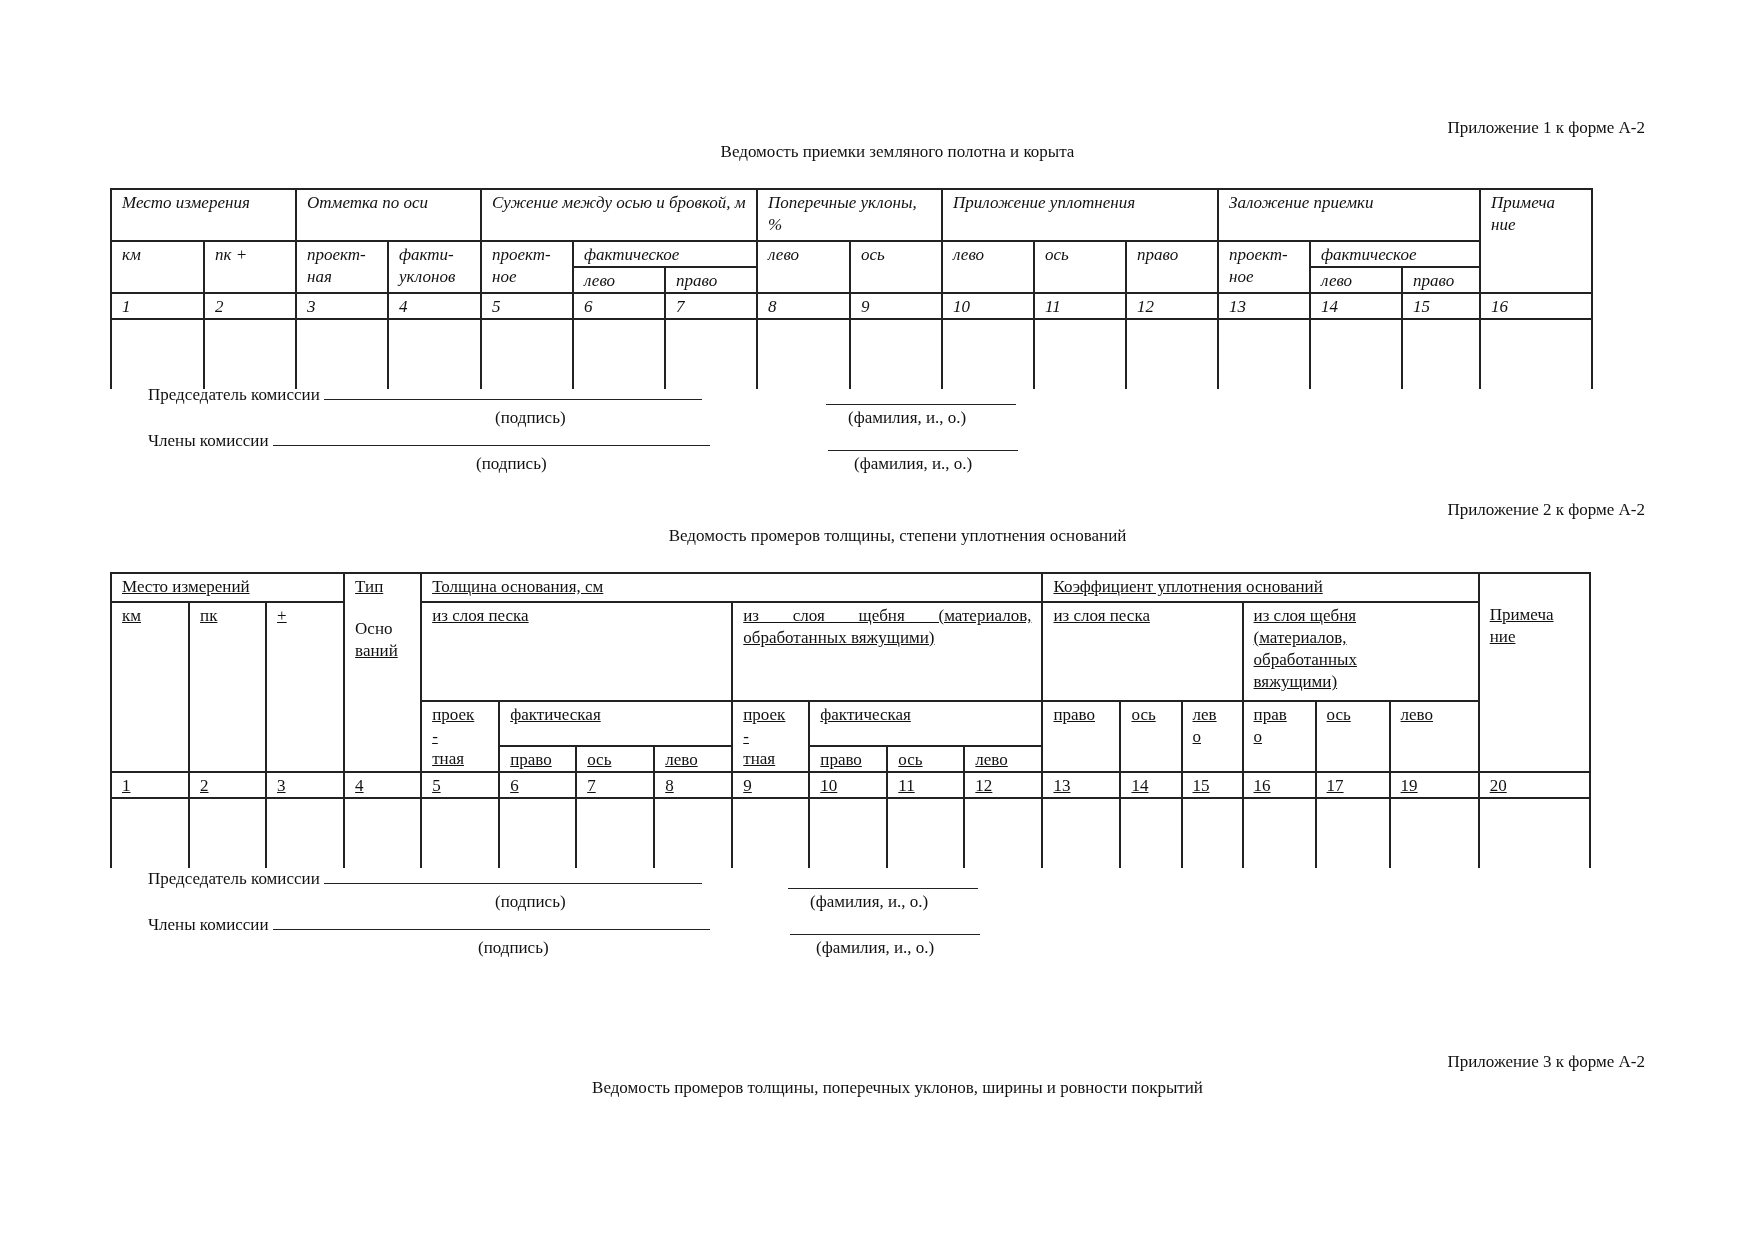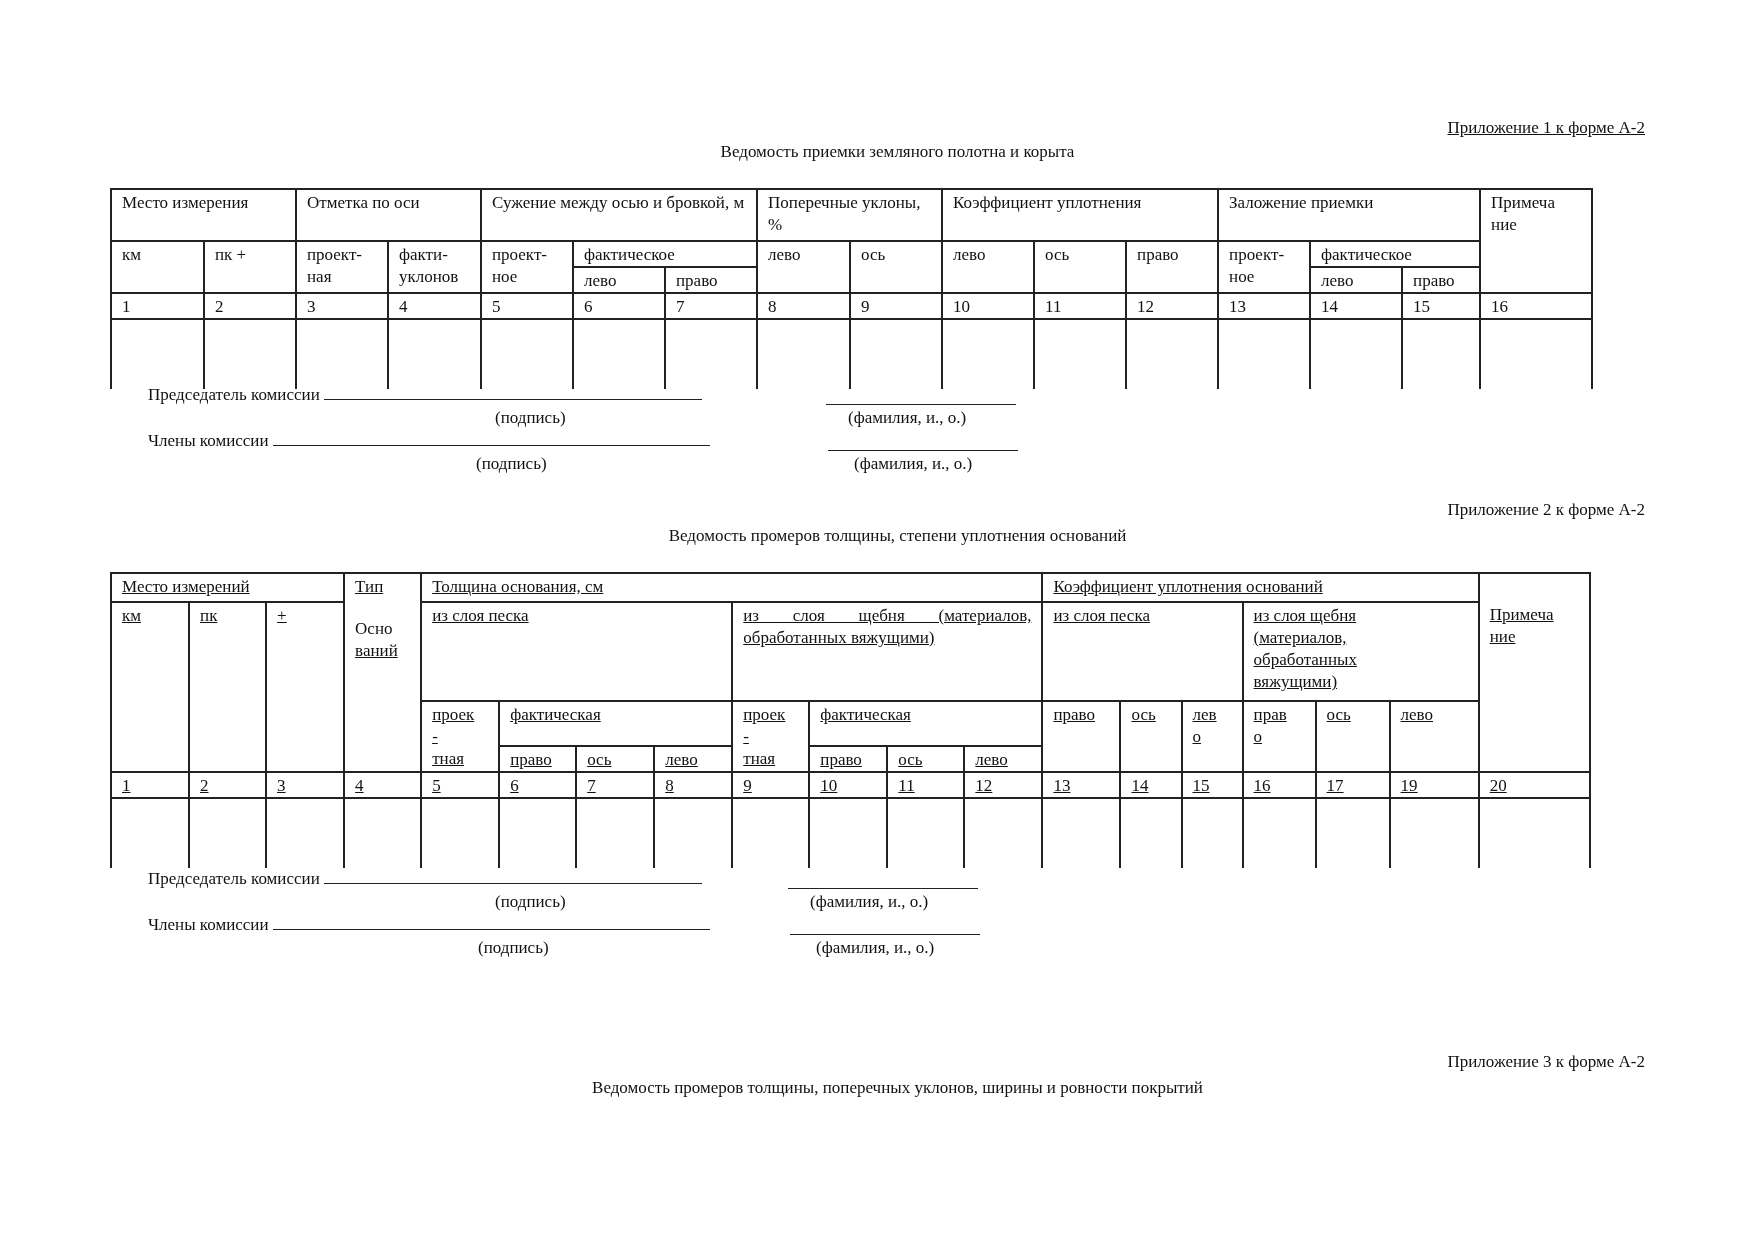--- a/index.html
+++ b/index.html
@@ -12,24 +12,24 @@
   table.form td { border:2px solid #222; vertical-align:top; padding:2px 10px 0 10px;
                   font-size:17px; line-height:22px; overflow:hidden; }
   table.form td.just { text-align:justify; text-align-last:justify;margin-top:22px; }
   table.form tr.empty td { border-bottom:none; }
   .sig { font-size:17px; }
   .line { display:inline-block; border-bottom:1px solid #222; vertical-align:baseline; height:14px; }
 </style>
 </head>
 <body>
 
-<div class="abs appendix" style="top:118px;text-decoration:underline;">Приложение 1 к форме А-2</div>
+<div class="abs appendix" style="top:118px;">Приложение 1 к форме А-2</div>
 <div class="abs title" style="top:142px;">Ведомость приемки земляного полотна и корыта</div>
 
-<table class="form" style="left:110px; top:188px; width:1481px;">
+<table class="form" style="left:110px; top:188px; width:1481px;font-style:italic;">
   <colgroup>
     <col style="width:93px">
       <col style="width:92px">
       <col style="width:92px">
       <col style="width:93px">
     <col style="width:92px">
       <col style="width:92px">
       <col style="width:92px">
       <col style="width:93px">
     <col style="width:92px">
@@ -40,21 +40,21 @@
       <col style="width:92px">
       <col style="width:78px">
       <col style="width:112px">
   </colgroup>
   <tbody>
       <tr style="height:52px">
     <td colspan="2">Место измерения</td>
     <td colspan="2">Отметка по оси</td>
     <td colspan="3" class="just" style="text-align-last:left"><span>Сужение между осью и бровкой, м</span></td>
     <td colspan="2">Поперечные уклоны, %</td>
-    <td colspan="3">Коэффициент уплотнения</td>
+    <td colspan="3">Приложение уплотнения</td>
     <td colspan="3">Заложение приемки</td>
     <td rowspan="3"><span>Примеча</span><br><span>ние</span></td>
   </tr>
   <tr style="height:25px">
     <td rowspan="2">км</td>
     <td rowspan="2">пк +</td>
     <td rowspan="2"><span>проект-</span><br><span>ная</span></td>
     <td rowspan="2"><span>факти-</span><br><span>уклонов</span></td>
     <td rowspan="2"><span>проект-</span><br><span>ное</span></td>
     <td colspan="2">фактическое</td>

